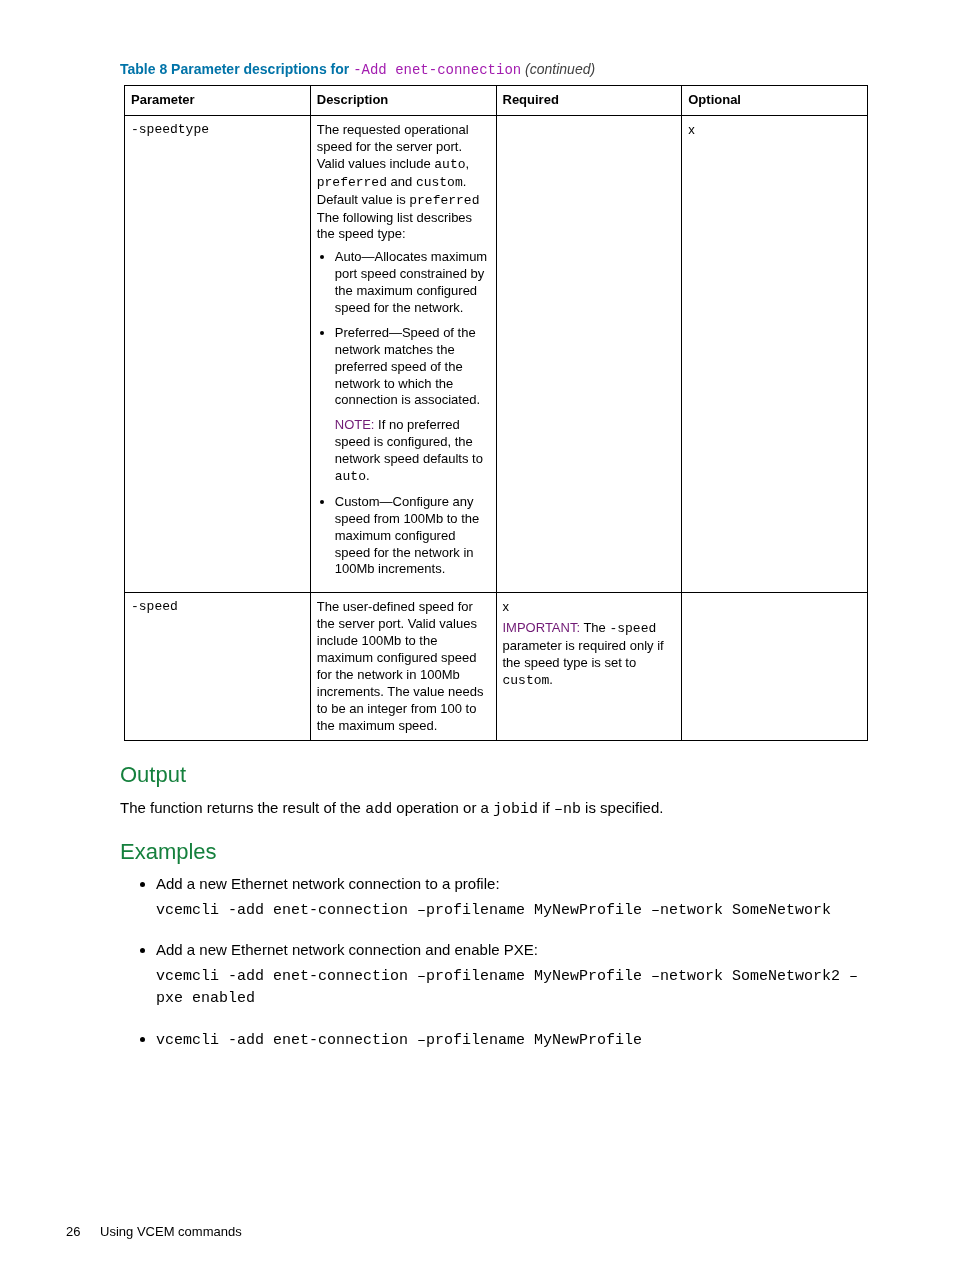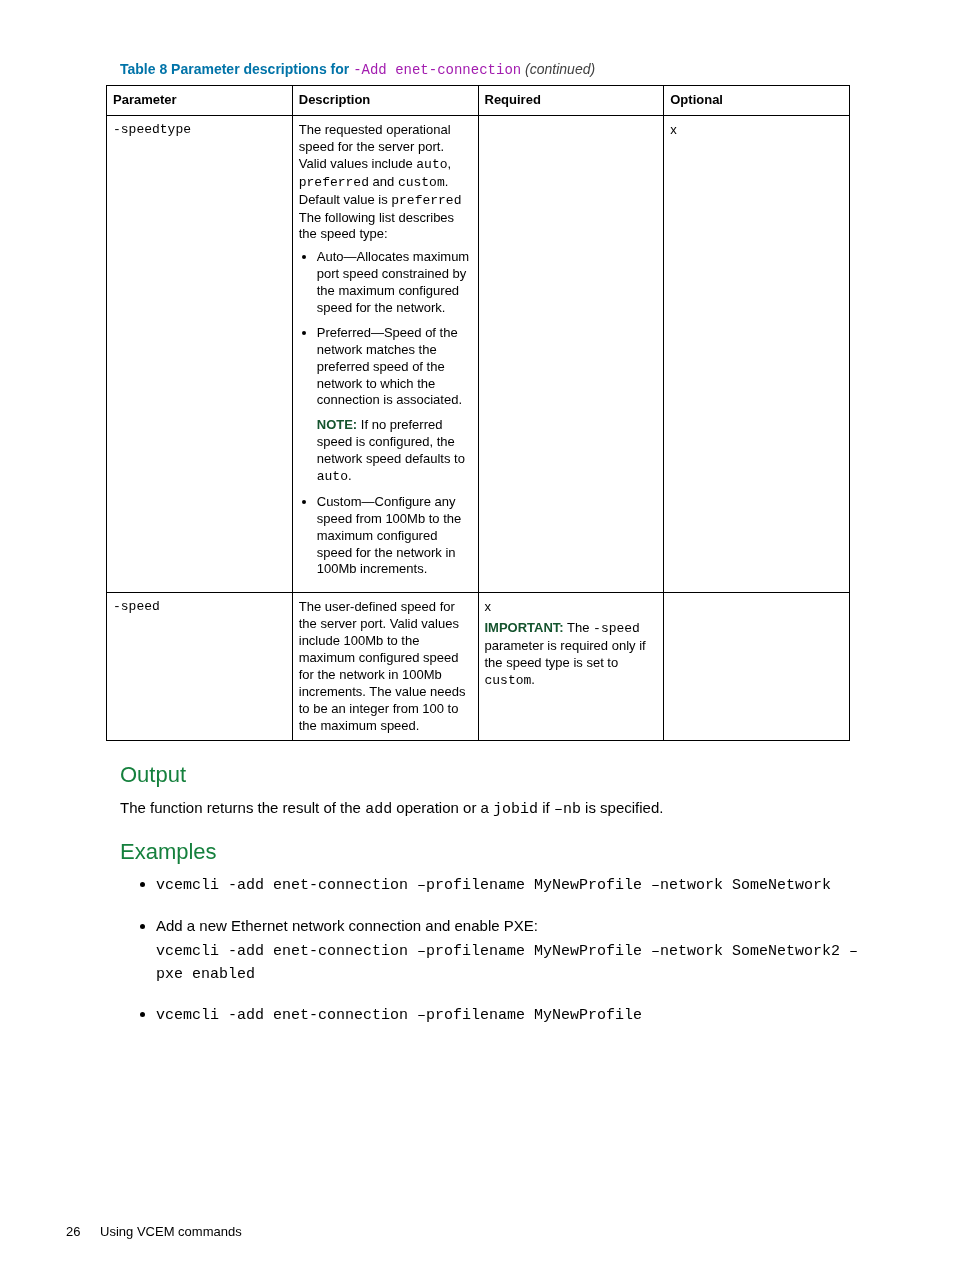--- a/index.html
+++ b/index.html
@@ -25,21 +25,21 @@
       color: #a21caf;
     }
     .table-caption .continued {
       font-style: italic;
       font-weight: normal;
       color: #404040;
     }
     table {
       border-collapse: collapse;
       width: calc(100% - 30px);
-      margin-left: 16px;
+      margin-left: 34px;
       margin-bottom: 20px;
     }
     table, th, td {
       border: 1px solid #000;
     }
     th {
       text-align: left;
       padding: 6px 6px;
       font-size: 13px;
       font-weight: bold;
@@ -58,22 +58,22 @@
     .col-req { width: 24%; }
     .col-opt { width: 24%; }
     ul.desc-list {
       margin: 6px 0 0 0;
       padding-left: 18px;
     }
     ul.desc-list li {
       margin-bottom: 8px;
     }
     .note-label, .important-label {
-      font-weight: bold;
-      color: #14532d;
+      font-weight: normal;
+      color: #701a75;
     }
     h2 {
       font-family: Arial, Helvetica, sans-serif;
       font-weight: normal;
       color: #15803d;
       font-size: 22px;
       margin: 18px 0 8px 30px;
     }
     p.body {
       margin: 4px 0 10px 30px;
@@ -154,20 +154,21 @@
 </table>
 
 <h2>Output</h2>
 <p class="body">
   <span>The function returns the result of the </span><span class="mono">add</span><span> operation or a </span><span class="mono">jobid</span><span> if </span><span class="mono">–nb</span><span> is specified.</span>
 </p>
 
 <h2>Examples</h2>
 <ul class="examples">
   <li>
+    <span>Add a new Ethernet network connection to a profile:</span>
     <div class="code-block">vcemcli -add enet-connection –profilename MyNewProfile –network SomeNetwork</div>
   </li>
   <li>
     <span>Add a new Ethernet network connection and enable PXE:</span>
     <div class="code-block">vcemcli -add enet-connection –profilename MyNewProfile –network SomeNetwork2 –pxe enabled</div>
   </li>
   <li>
     <div class="code-block">vcemcli -add enet-connection –profilename MyNewProfile</div>
   </li>
 </ul>

